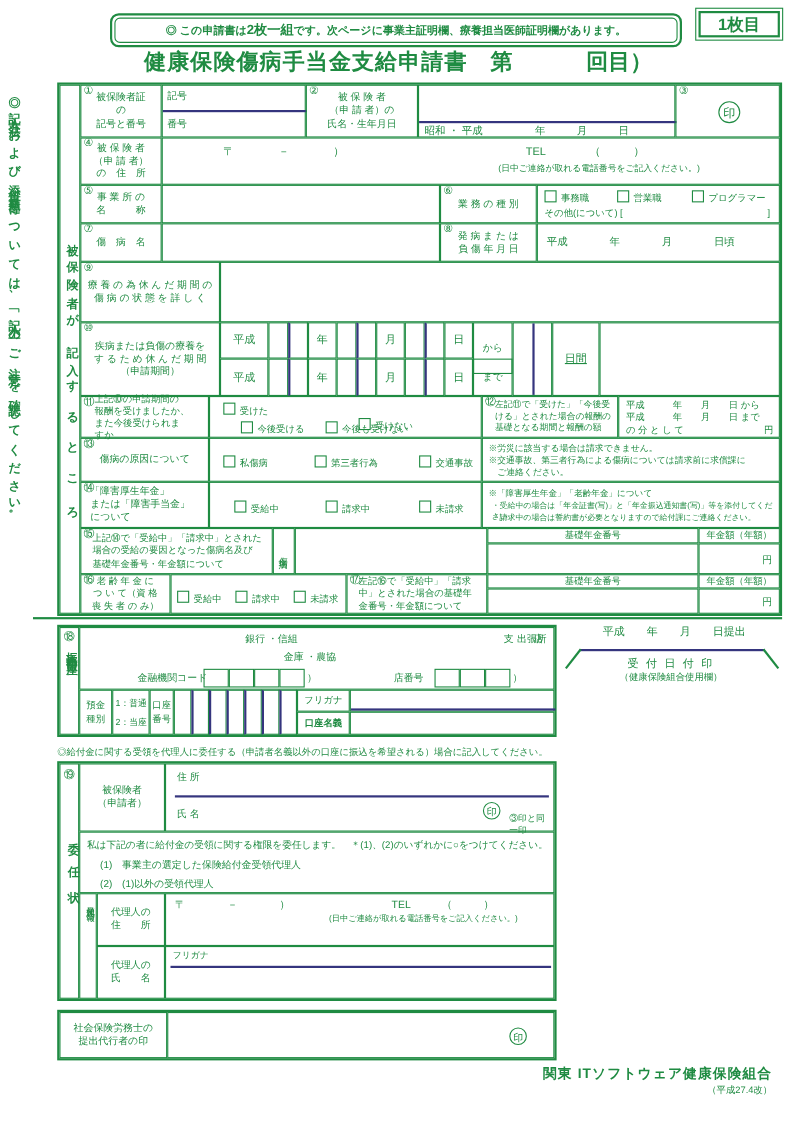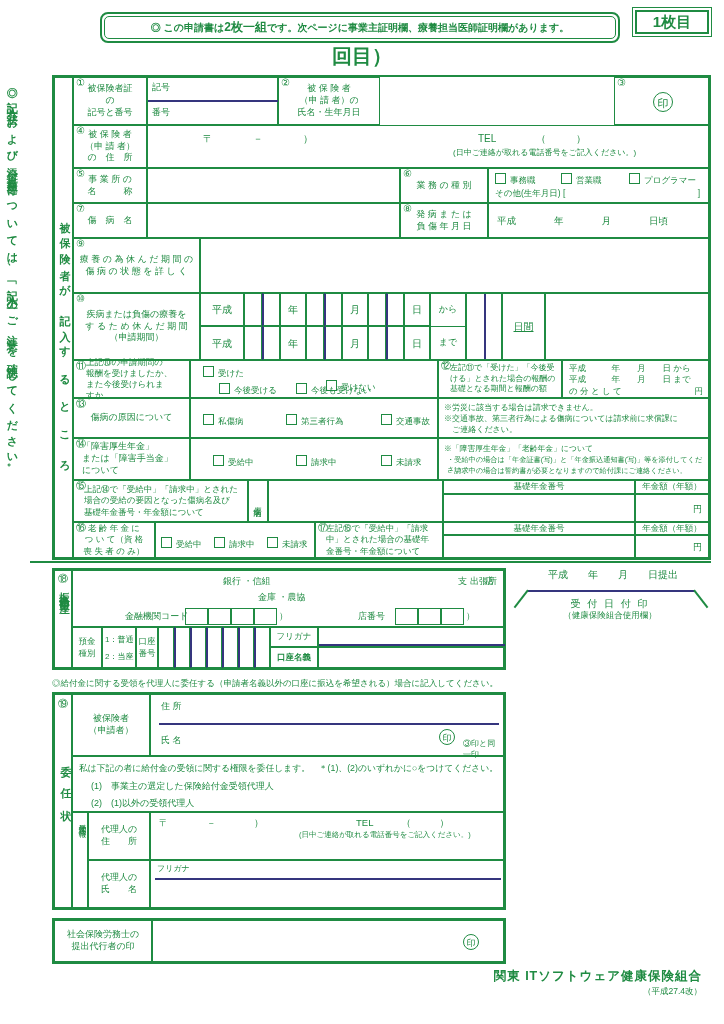--- a/index.html
+++ b/index.html
@@ -32,20 +32,21 @@
     <div style="border:1.5px solid var(--g);border-radius:5px;height:100%;display:flex;align-items:center;justify-content:center;box-sizing:border-box;">
       <span class="s10" style="font-weight:700;"><span>◎ この申請書は</span><span style="font-size:12px;font-weight:800;">2枚一組</span><span>です。次ページに事業主証明欄、療養担当医師証明欄があります。</span></span>
     </div>
   </div>
 
   <div class="a" style="left:632px;top:7px;width:80px;height:30px;border:1.5px solid var(--g);padding:2px;">
     <div class="ctr" style="border:2.5px solid var(--g);height:100%;box-sizing:border-box;font-size:15px;font-weight:800;">1枚目</div>
   </div>
 
   <div class="a ctr" style="left:0;top:42px;width:724px;height:28px;gap:66px;">
+    <span style="font-size:20px;font-weight:800;letter-spacing:1px;">健康保険傷病手当金支給申請書　第</span>
     <span style="font-size:20px;font-weight:800;">回目）</span>
   </div>
 
   <div class="a vert s11" style="left:5px;top:78px;height:496px;letter-spacing:4px;font-weight:600;">◎記入方法および添付書類等については、「記入上のご注意」を確認してください。</div>
 
   <div class="a bd2" style="left:52px;top:75px;width:659px;height:485px;">
 
     <div class="a bd vert" style="left:0;top:0;width:19px;height:481px;font-size:11px;letter-spacing:16px;padding-top:58px;text-align:center;font-weight:600;">被保険者が記入するところ</div>
 
     <div class="a bd cl s9" style="left:19px;top:0;width:74px;height:48px;">
@@ -58,20 +59,24 @@
       <span class="a s9" style="left:4px;top:4px;">記号</span>
       <div class="a nvl" style="left:0;top:22px;width:131px;height:2px;"></div>
       <span class="a s9" style="left:4px;top:29px;">番号</span>
     </div>
     <div class="a bd cl s9" style="left:224px;top:0;width:102px;height:48px;">
       <span class="no">②</span>
       <span>被 保 険 者</span>
         <span>（申 請 者）の</span>
         <span>氏名・生年月日</span>
     </div>
+    <div class="a bd" style="left:326px;top:0;width:234px;height:48px;">
+      <div class="a nvl" style="left:0;top:32px;width:234px;height:2px;"></div>
+      <span class="a s95" style="left:5px;top:36px;">昭和 ・ 平成　　　　　年　　　月　　　日</span>
+    </div>
     <div class="a bd" style="left:560px;top:0;width:95px;height:48px;">
       <span class="no">③</span>
       <span class="a seal" style="left:38px;top:14px;width:20px;height:20px;line-height:20px;font-size:11px;">印</span>
     </div>
 
     <div class="a bd cl s9" style="left:19px;top:48px;width:74px;height:43px;">
       <span class="no">④</span>
       <span>被 保 険 者</span>
         <span>（申 請 者）</span>
         <span>の　住　所</span>
@@ -89,21 +94,21 @@
     </div>
     <div class="a bd" style="left:93px;top:91px;width:253px;height:35px;"></div>
     <div class="a bd ctr s9" style="left:346px;top:91px;width:88px;height:35px;">
       <span class="no">⑥</span>
       <span>業 務 の 種 別</span>
     </div>
     <div class="a bd s85" style="left:434px;top:91px;width:221px;height:35px;">
       <span class="a" style="left:6px;top:4px;"><span class="cb"></span><span>事務職</span></span>
       <span class="a" style="left:72px;top:4px;"><span class="cb"></span><span>営業職</span></span>
       <span class="a" style="left:140px;top:4px;"><span class="cb"></span><span>プログラマー</span></span>
-      <span class="a" style="left:6px;top:19px;">その他(生年月日) [</span>
+      <span class="a" style="left:6px;top:19px;">その他(について) [</span>
       <span class="a" style="right:8px;top:19px;">]</span>
     </div>
 
     <div class="a bd ctr s9" style="left:19px;top:126px;width:74px;height:35px;">
       <span class="no">⑦</span>
       <span>傷　病　名</span>
     </div>
     <div class="a bd" style="left:93px;top:126px;width:253px;height:35px;"></div>
     <div class="a bd cl s9" style="left:346px;top:126px;width:88px;height:35px;">
       <span class="no">⑧</span>
@@ -131,21 +136,21 @@
     <div class="a bd ctr s10" style="left:146px;top:216px;width:44px;height:33px;">平成</div>
     <div class="a digit" style="left:190px;top:216px;width:18px;height:33px;"></div>
     <div class="a dnavy" style="left:208px;top:216px;width:18px;height:33px;"></div>
     <div class="a bd ctr s10" style="left:226px;top:216px;width:26px;height:33px;">年</div>
     <div class="a digit" style="left:252px;top:216px;width:18px;height:33px;"></div>
     <div class="a dnavy" style="left:270px;top:216px;width:18px;height:33px;"></div>
     <div class="a bd ctr s10" style="left:288px;top:216px;width:26px;height:33px;">月</div>
     <div class="a digit" style="left:314px;top:216px;width:18px;height:33px;"></div>
     <div class="a dnavy" style="left:332px;top:216px;width:18px;height:33px;"></div>
     <div class="a bd ctr s10" style="left:350px;top:216px;width:26px;height:33px;">日</div>
-    <div class="a bd ctr s9" style="left:376px;top:216px;width:36px;height:34px;">から</div>
+    <div class="a bd ctr s9" style="left:376px;top:216px;width:36px;height:47px;">から</div>
 
     <div class="a bd ctr s10" style="left:146px;top:249px;width:44px;height:34px;">平成</div>
     <div class="a digit" style="left:190px;top:249px;width:18px;height:34px;"></div>
     <div class="a dnavy" style="left:208px;top:249px;width:18px;height:34px;"></div>
     <div class="a bd ctr s10" style="left:226px;top:249px;width:26px;height:34px;">年</div>
     <div class="a digit" style="left:252px;top:249px;width:18px;height:34px;"></div>
     <div class="a dnavy" style="left:270px;top:249px;width:18px;height:34px;"></div>
     <div class="a bd ctr s10" style="left:288px;top:249px;width:26px;height:34px;">月</div>
     <div class="a digit" style="left:314px;top:249px;width:18px;height:34px;"></div>
     <div class="a dnavy" style="left:332px;top:249px;width:18px;height:34px;"></div>

